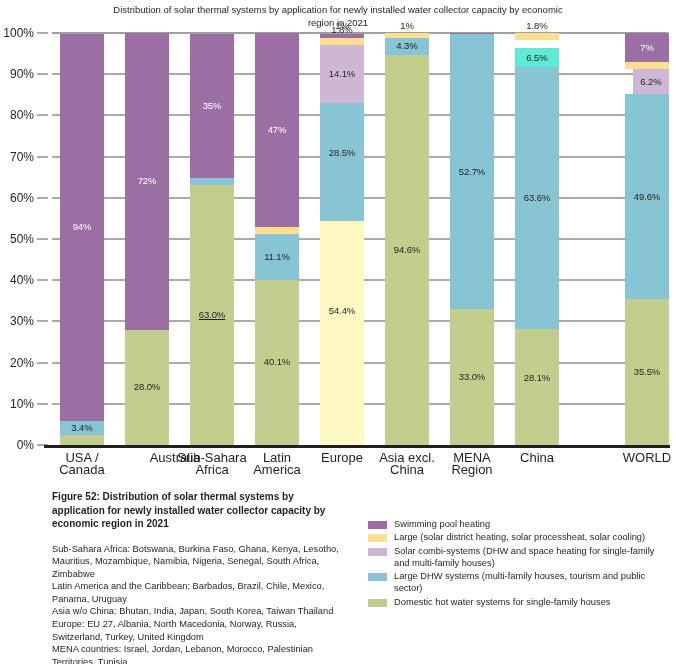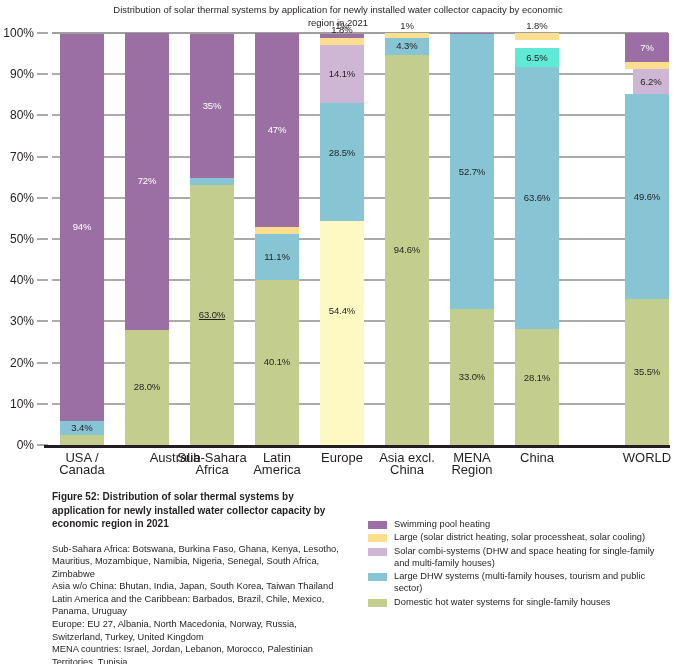--- a/index.html
+++ b/index.html
@@ -381,22 +381,22 @@
     <div class="x-label" style="left: 319px; width: 72px;">Asia excl. China</div>
     <div class="x-label" style="left: 384px; width: 72px;">MENA Region</div>
     <div class="x-label" style="left: 449px; width: 72px;">China</div>
     <div class="x-label" style="left: 559px; width: 72px;">WORLD</div>
   </div>
 
 <div id="caption-block">
   <div id="figure-caption">Figure 52: Distribution of solar thermal systems by application for newly installed water collector capacity by economic region in 2021</div>
   <div id="footnotes">
       <span class="footnote-line">Sub-Sahara Africa: Botswana, Burkina Faso, Ghana, Kenya, Lesotho, Mauritius, Mozambique, Namibia, Nigeria, Senegal, South Africa, Zimbabwe</span>
+      <span class="footnote-line">Latin America and the Caribbean: Barbados, Brazil, Chile, Mexico, Panama, Uruguay</span>
       <span class="footnote-line">Asia w/o China: Bhutan, India, Japan, South Korea, Taiwan Thailand</span>
-      <span class="footnote-line">Latin America and the Caribbean: Barbados, Brazil, Chile, Mexico, Panama, Uruguay</span>
       <span class="footnote-line">Europe: EU 27, Albania, North Macedonia, Norway, Russia, Switzerland, Turkey, United Kingdom</span>
       <span class="footnote-line">MENA countries: Israel, Jordan, Lebanon, Morocco, Palestinian Territories, Tunisia</span>
     </div>
 </div>
 
 <div id="legend">
     <div class="legend-row">
       <span class="legend-swatch" style="background: rgb(155, 111, 163);"></span>
       <span class="legend-text">Swimming pool heating</span>
     </div>

